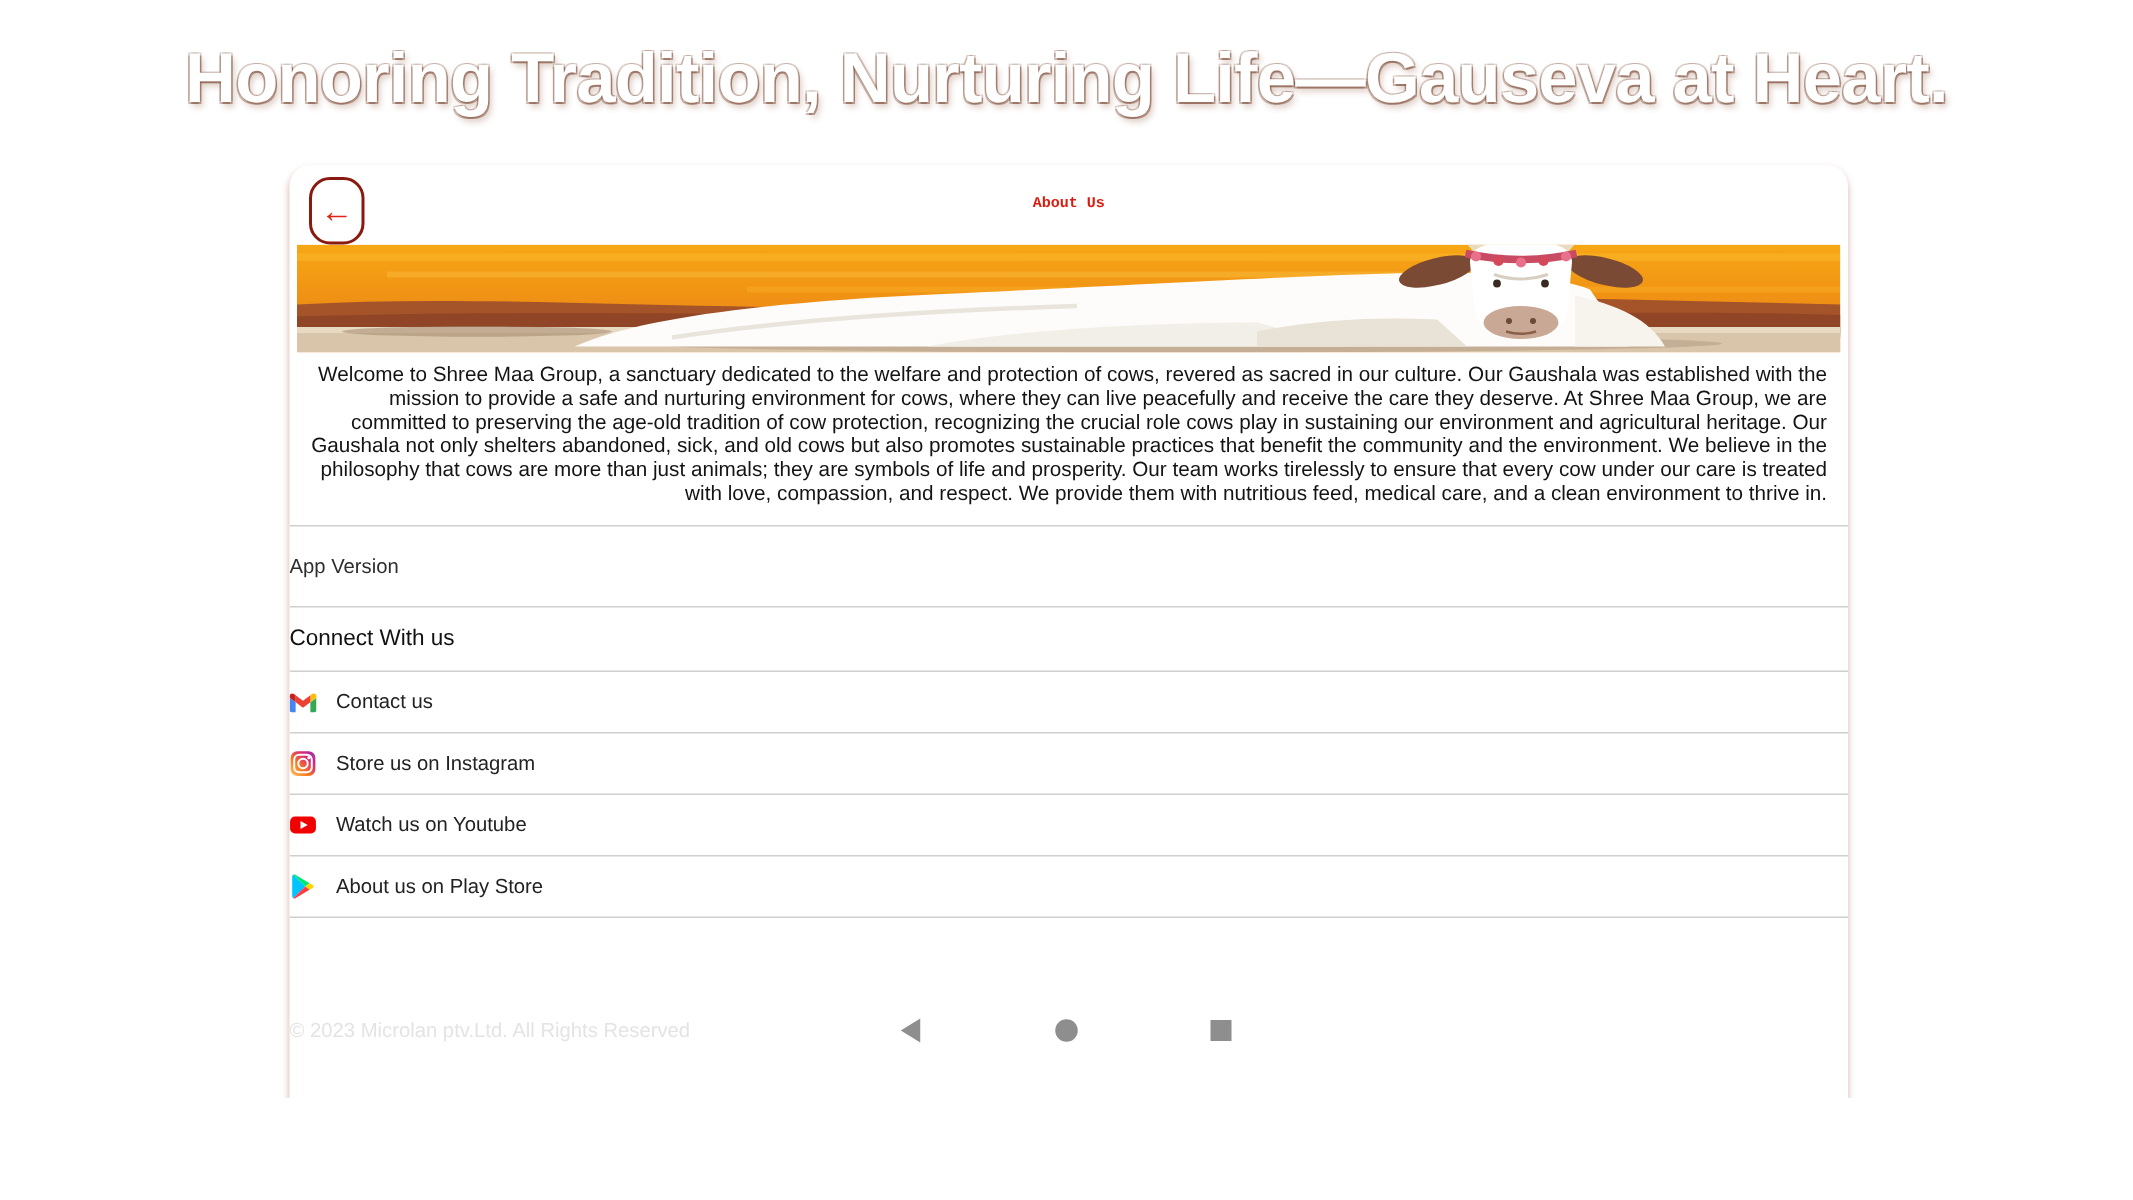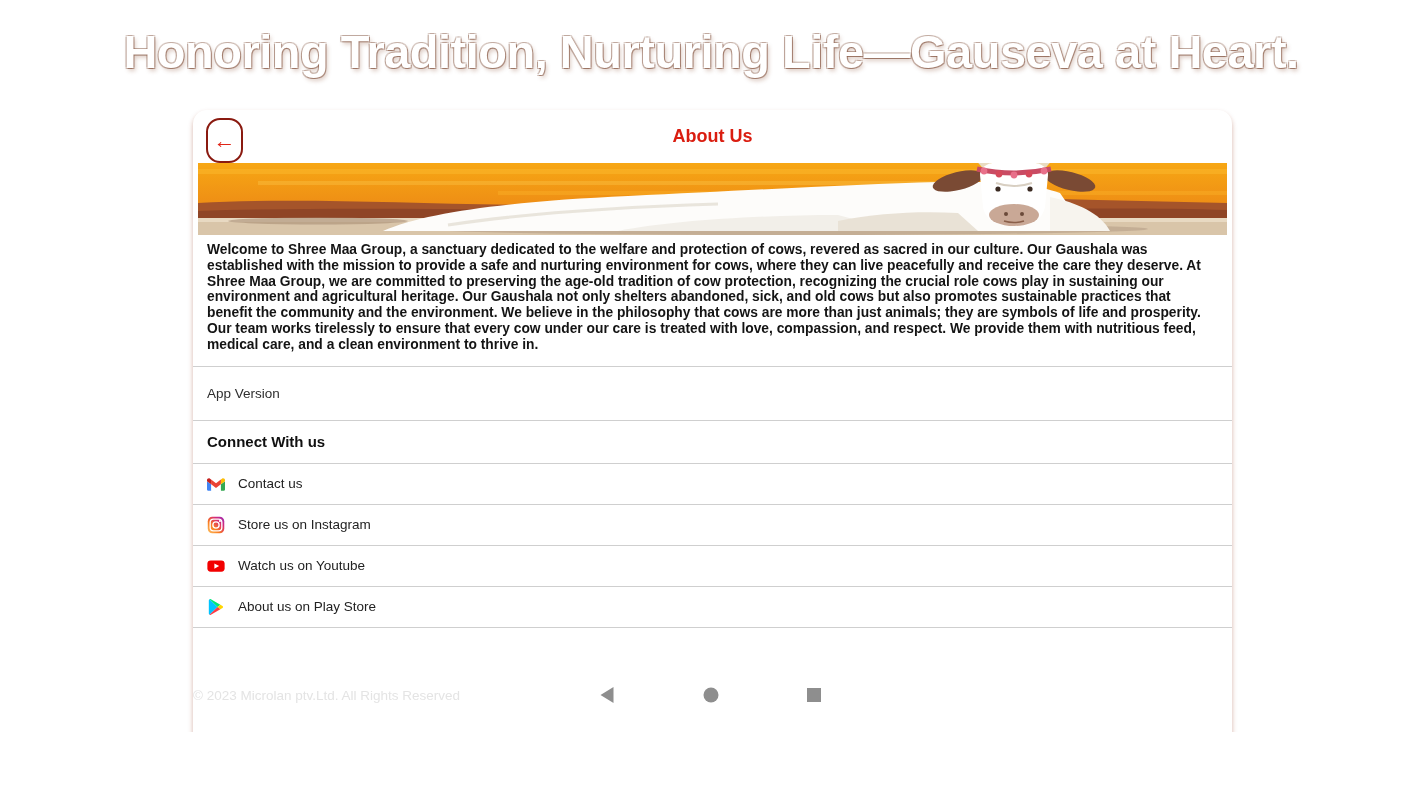--- a/index.html
+++ b/index.html
@@ -32,39 +32,39 @@
   .app-header{ position:relative; height:53px; flex:0 0 auto; }
   .back-btn{
     position:absolute; left:13px; top:8px; width:37px; height:45px;
     border:2.5px solid #8a1a10; border-radius:14px; background:#fff;
     display:flex; align-items:center; justify-content:center;
     color:#e02417; font-size:22px; font-weight:400; cursor:pointer; line-height:1;
   }
   .app-title{
     position:absolute; left:0; top:0; width:100%; height:53px;
     display:flex; align-items:center; justify-content:center;
-    color:#da1d10; font-weight:700; font-size:18px;
+    color:#da1d10; font-weight:700; font-size:10px;font-family:Liberation Mono, monospace;
   }
 
   
   .banner{ height:72px; margin:0 5px; flex:0 0 auto; overflow:hidden; }
   .banner svg{ display:block; width:100%; height:100%; }
 
   .company-line{
     margin:7px 14px 0; text-align:center;
     color:#e01f14; font-weight:600; font-size:13.5px; line-height:15px;
   }
   .about-paragraph{
     margin:7px 14px 0; padding-bottom:13px;
-    color:#141414; font-size:13.8px; line-height:15.8px; font-weight:700;
-  }
-
-  .row{ border-top:1px solid #cfcfcf; display:flex; align-items:center; padding-left:14px; background:#fff; }
+    color:#141414; font-size:13.8px; line-height:15.8px; font-weight:400;text-align:right;
+  }
+
+  .row{ border-top:1px solid #cfcfcf; display:flex; align-items:center; background:#fff; }
   .row-appversion{ height:54px; font-size:13.5px; color:#2e2e2e; }
-  .row-connect{ height:43px; font-size:15px; font-weight:700; color:#111; }
+  .row-connect{ height:43px; font-size:15px; font-weight:400; color:#111; }
   .link-row{ height:41px; font-size:13.5px; color:#222; cursor:pointer; }
   .link-row .icon{ width:18px; height:18px; margin-right:13px; display:flex; align-items:center; justify-content:center; flex:0 0 auto; }
   .link-row .icon svg{ display:block; width:18px; height:18px; }
 
   
   .app-footer{ position:relative; border-top:1px solid #cfcfcf; flex:1 1 auto; }
   .copyright{
     position:absolute; left:0; top:50%; transform:translateY(-50%);
     color:#e4e4e4; font-size:13.5px;
   }

